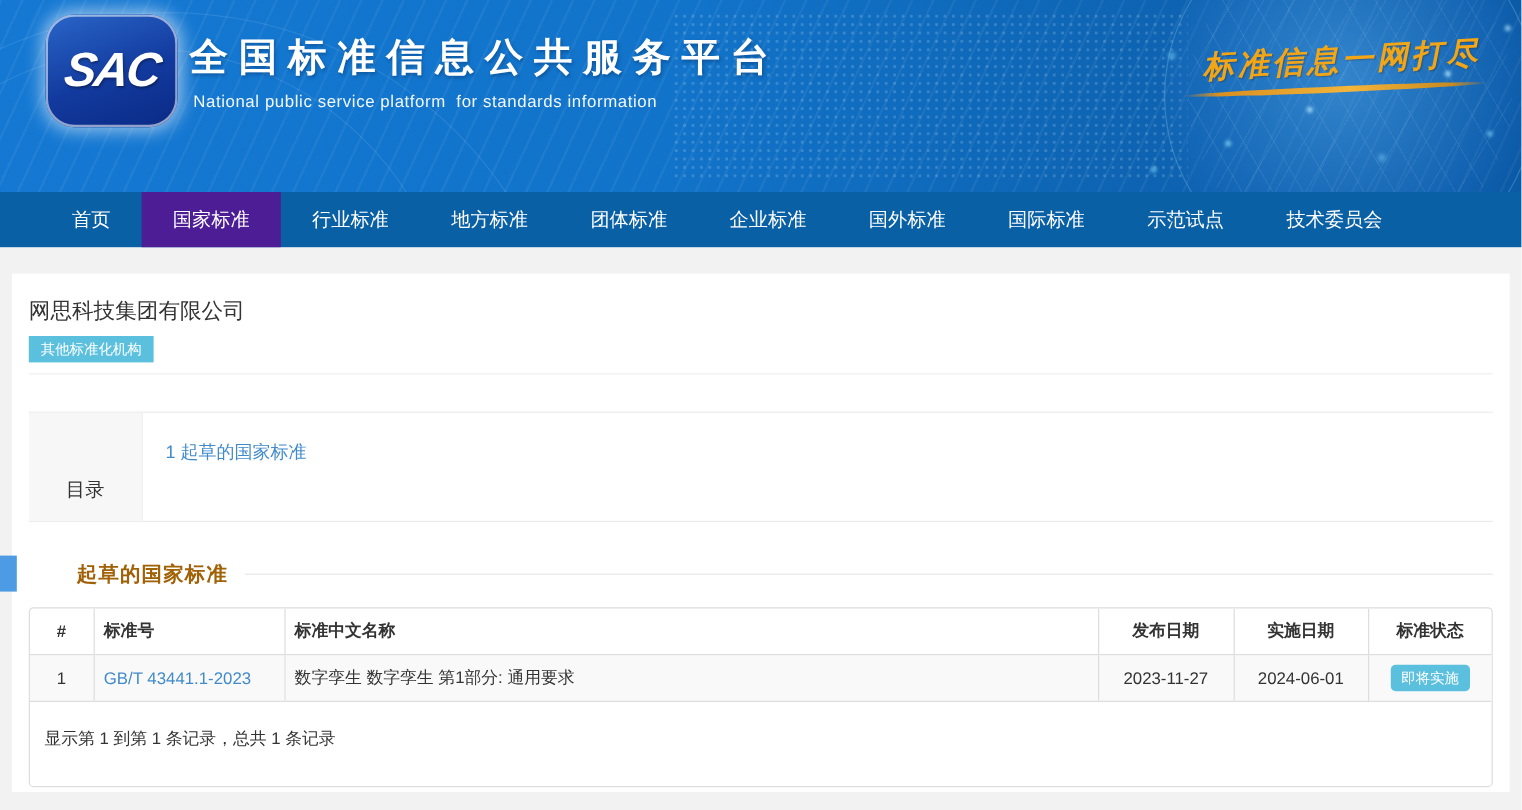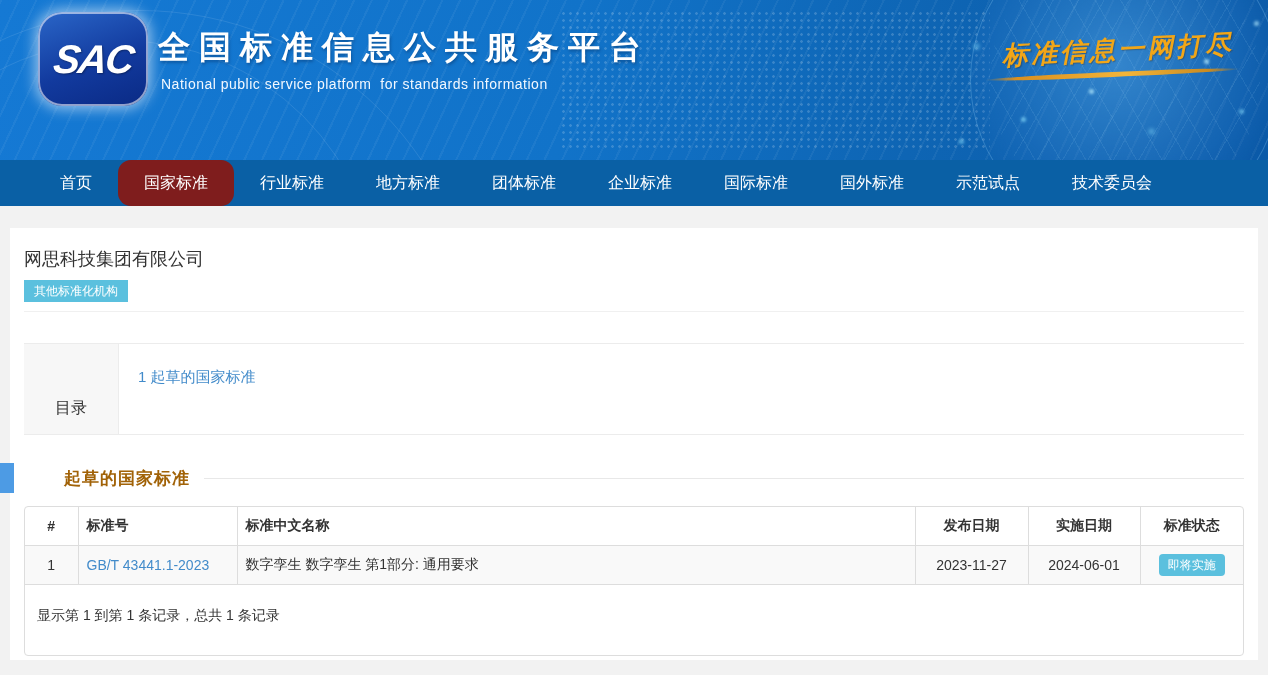--- a/index.html
+++ b/index.html
@@ -40,21 +40,21 @@
   .slogan { position:absolute; left:1002px; top:32px; width:250px; color:#f2a617; font-size:26px; font-weight:bold;
     font-style:italic; letter-spacing:3px; transform:rotate(-3deg); white-space:nowrap;
     text-shadow:1px 1px 1px rgba(60,30,0,.3); }
   .slogan-line { position:absolute; left:985px; top:72px; width:255px; height:5px; border-radius:50%;
     transform:rotate(-2.5deg);
     background:linear-gradient(90deg, rgba(217,143,31,0) 0%, #d98f1f 12%, #f3b53a 55%, #c98a20 88%, rgba(217,143,31,0) 100%); }
 
   
   .nav { display:flex; height:46px; background:#0a60a5;padding-left:34px; }
   .nav-item { display:flex; align-items:center; padding:0 26px; color:#fff; font-size:16px; cursor:pointer; }
-  .nav-item.active { background:#7f1d1d;border-radius:13px; }
+  .nav-item.active { background:#4c1d95; }
 
   
   .card { position:relative; margin:22px 10px 0 10px; width:1248px; height:432px; background:#fff; padding:18px 14px 0 14px; }
   .org-name { font-size:18px; color:#333; line-height:26px; }
   .org-badge { display:inline-block; margin-top:8px; background:#5bc0de; color:#fff; font-size:12px;
     line-height:16px; padding:3px 10px; border-radius:0; }
   .org-sep { border:none; border-top:1px solid #f0f0f0; margin-top:9px; }
 
   .catalog { display:flex; margin-top:31px; border-top:1px solid #ececec; border-bottom:1px solid #ececec; height:92px; }
   .catalog-label { width:94px; background:#f7f7f7; font-size:16px; color:#333; padding-top:54px; text-align:center; }
@@ -102,22 +102,22 @@
     <div class="slogan-line"></div>
   </div>
 
   <div class="nav">
     <div class="nav-item">首页</div>
     <div class="nav-item active">国家标准</div>
     <div class="nav-item">行业标准</div>
     <div class="nav-item">地方标准</div>
     <div class="nav-item">团体标准</div>
     <div class="nav-item">企业标准</div>
+    <div class="nav-item">国外标准</div>
     <div class="nav-item">国际标准</div>
-    <div class="nav-item">国外标准</div>
     <div class="nav-item">示范试点</div>
     <div class="nav-item">技术委员会</div>
   </div>
 
   <div class="card">
     <div class="org-name">网思科技集团有限公司</div>
     <span class="org-badge">其他标准化机构</span>
     <hr class="org-sep">
 
     <div class="catalog">

